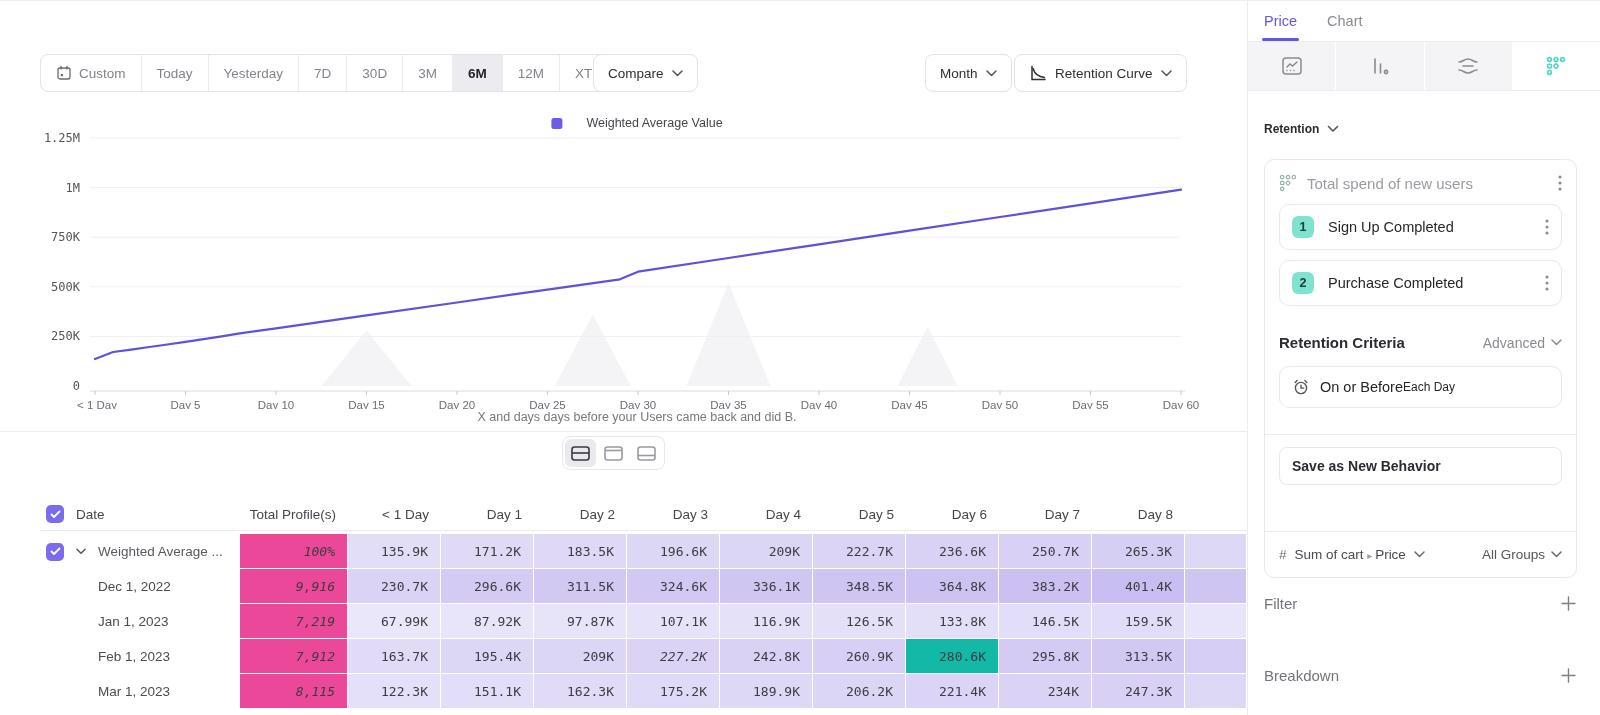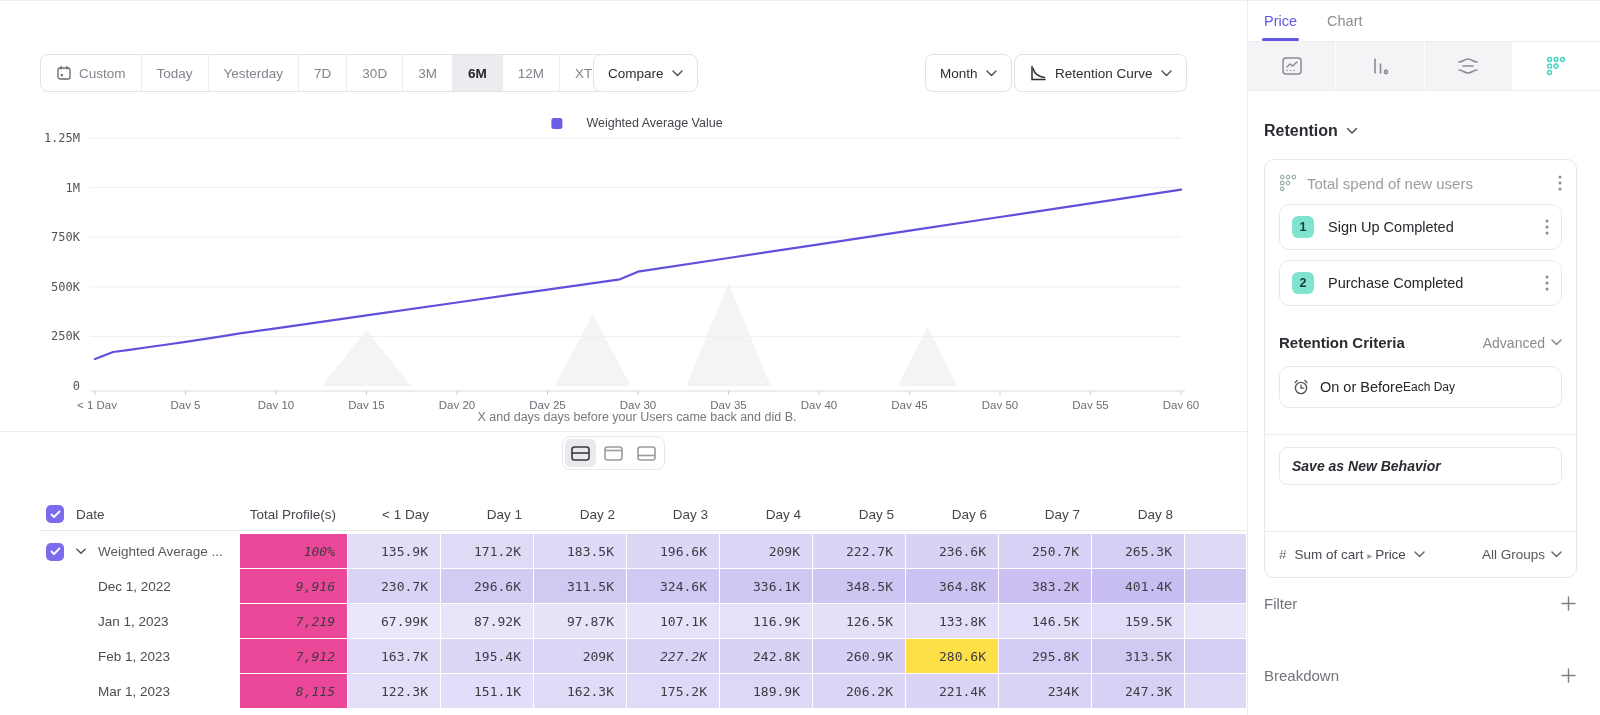--- a/index.html
+++ b/index.html
@@ -63,21 +63,21 @@
     display:flex; align-items:center; padding-left:16px; gap:30px; }
   .sb-tab { font-size:14.5px; color:#8b8b92; font-weight:500; cursor:pointer; position:relative; height:100%; display:flex; align-items:center; }
   .sb-tab.active { color:#6456e5; }
   .sb-tab.active::after { content:""; position:absolute; left:-2px; right:-2px; bottom:0;
     height:3px; border-radius:2px; background:#6456e5; }
   #sb-charttabs { display:flex; height:49px; border-bottom:1px solid #ededef; }
   .ctab { flex:1; display:flex; align-items:center; justify-content:center;
     background:#f4f4f6; border-right:1px solid #fff; cursor:pointer; }
   .ctab:last-child { border-right:none; }
   .ctab.active { background:#fff; }
-  #sb-section-title { position:absolute; left:16px; top:121px; font-size:16px;
+  #sb-section-title { position:absolute; left:16px; top:121px; font-size:12px;
     font-weight:bold; color:#2b2b31; display:flex; align-items:center; gap:8px; }
   #sb-card { position:absolute; left:16px; top:158px; width:313px; height:419px;
     border:1px solid #e8e8ea; border-radius:10px; background:#fff; padding:14px 14px 0 14px; }
   .bhv-head { display:flex; align-items:center; gap:10px; }
   .bhv-title { font-size:15px; color:#9b9ba2; flex:1; }
   .event-row { margin-top:12px; height:46px; border:1px solid #e9e9ec; border-radius:10px;
     display:flex; align-items:center; padding:0 12px; gap:14px; cursor:pointer; }
   .event-row + .event-row { margin-top:10px; }
   .badge { width:22px; height:22px; border-radius:6px; background:#7fe3d0; color:#17413a;
     font-size:12.5px; font-weight:bold; display:flex; align-items:center; justify-content:center; flex:none; }
@@ -85,21 +85,21 @@
   .crit-row { margin-top:28px; display:flex; align-items:center; }
   .crit-label { font-size:15px; font-weight:bold; color:#2b2b31; flex:1; }
   .adv { display:flex; align-items:center; gap:6px; font-size:14px; color:#8b8b92; cursor:pointer; }
   .timing-row { margin-top:15px; height:42px; border:1px solid #e9e9ec; border-radius:10px;
     display:flex; align-items:center; padding:0 12px; cursor:pointer; }
   .timing-row .cond { margin-left:10px; font-size:14.5px; font-weight:500; color:#26262c; }
   .timing-row .win { font-size:12px; font-weight:400; color:#26262c; }
   .card-div { margin:26px -14px 0 -14px; border-top:1px solid #ededef; }
   .save-btn { margin-top:12px; height:38px; border:1px solid #e8e8ea; border-radius:8px;
     display:flex; align-items:center; padding:0 12px; font-size:14px; font-weight:bold;
-    color:#2b2b31; background:#fff; cursor:pointer;font-style:italic; }
+    color:#2b2b31; background:#fff; cursor:pointer; }
   .measure-row { position:absolute; left:0; right:0; bottom:0; height:46px;
     border-top:1px solid #ededef; display:flex; align-items:center; padding:0 14px; gap:8px; }
   .measure-row .hash { color:#6b6b72; font-size:13.5px; }
   .measure-row .mlabel { font-size:13.5px; color:#4a4a52; }
   .measure-row .sep { color:#9a9aa2; font-size:10px; }
   .measure-row .groups { margin-left:auto; display:flex; align-items:center; gap:6px;
     font-size:13.5px; color:#55555c; cursor:pointer; }
   .sb-addrow { position:absolute; left:16px; right:24px; display:flex; align-items:center; }
   .sb-addrow .lbl { flex:1; font-size:15px; color:#73737b; }
 </style>
@@ -352,21 +352,21 @@
           <div class="td datecell" style="padding-left:58px;">
         <span>Feb 1, 2023</span>
           </div>
           <div class="td total">7,912</div>
           <div class="td" style="background:rgb(225,219,247);">163.7K</div>
           <div class="td" style="background:rgb(221,215,246);">195.4K</div>
           <div class="td" style="background:rgb(220,214,246);">209K</div>
           <div class="td" style="background:rgb(218,211,246);font-style:italic;">227.2K</div>
           <div class="td" style="background:rgb(217,210,245);">242.8K</div>
           <div class="td" style="background:rgb(215,207,245);">260.9K</div>
-          <div class="td" style="background:#fde047;">280.6K</div>
+          <div class="td" style="background:#14b8a6;">280.6K</div>
           <div class="td" style="background:rgb(211,203,244);">295.8K</div>
           <div class="td" style="background:rgb(210,201,243);">313.5K</div>
           <div class="td" style="background:#d6cef4;"></div>
         </div>
         <div class="t-grid">
           <div class="td datecell" style="padding-left:58px;">
         <span>Mar 1, 2023</span>
           </div>
           <div class="td total">8,115</div>
           <div class="td" style="background:rgb(229,224,249);">122.3K</div>

